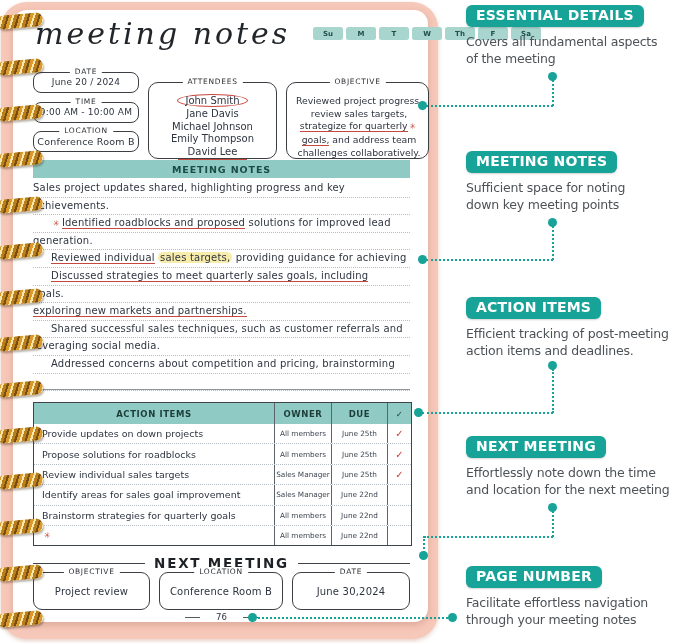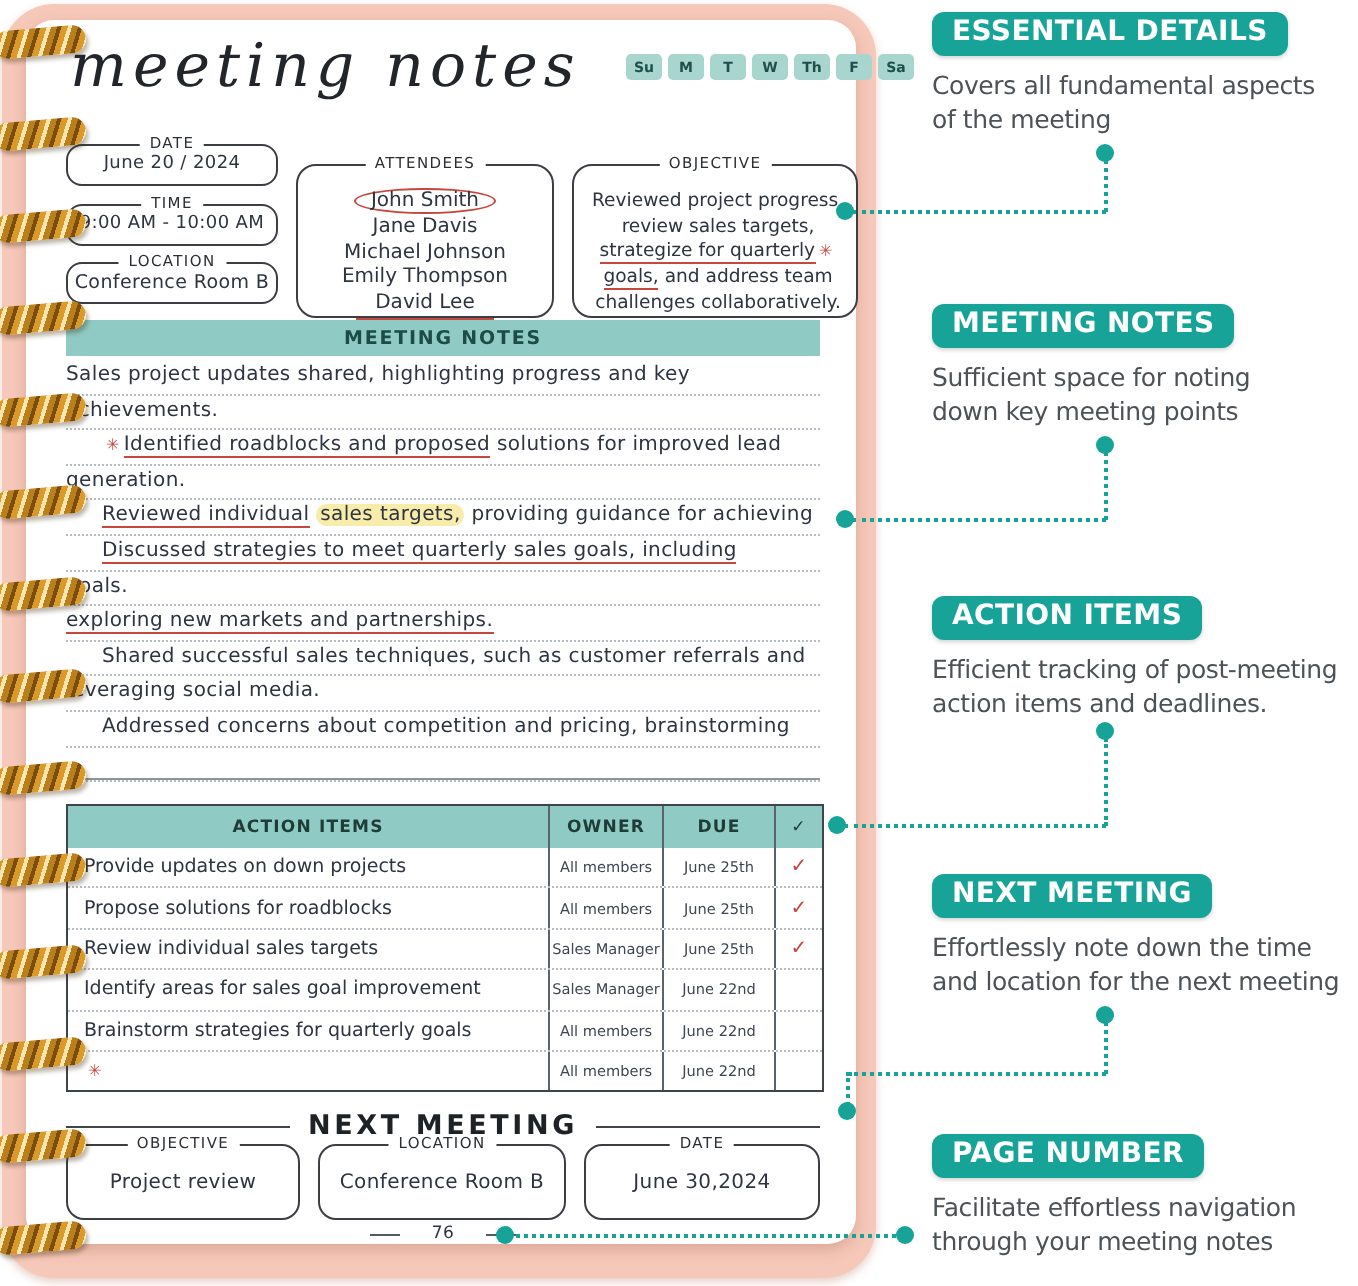--- a/index.html
+++ b/index.html
@@ -15,21 +15,21 @@
   
   .coils{position:absolute;left:0;top:0;width:50px;height:643px;pointer-events:none;}
   .coil{position:absolute;left:-3px;width:46px;height:14px;border-radius:7px;transform:rotate(-5deg);
         background:repeating-linear-gradient(112deg,#7a4d0e 0 2px,#d99a2b 2px 5px,#f7e6ae 5px 7px,#b97f1c 7px 10px);
         box-shadow:1px 2px 2px rgba(60,40,10,.35);}
 
   
   .title{position:absolute;left:22px;top:6px;font:italic 500 30px "DejaVu Serif",serif;
          letter-spacing:3px;color:#22262a;white-space:nowrap;}
   .weekdays{position:absolute;left:300px;top:17px;display:flex;gap:3px;}
-  .chip{width:18px;height:13px;border-radius:2.5px;background:var(--chip,#a9d5cf);
+  .chip{width:30px;height:13px;border-radius:2.5px;background:var(--chip,#a9d5cf);
         color:var(--chip-text,#1e4f4a);font-size:7px;font-weight:bold;
         display:flex;align-items:center;justify-content:center;}
 
   
   .info-row{position:absolute;left:20px;top:56px;width:377px;display:flex;gap:9px;}
   .mini-col{width:106px;flex:0 0 106px;}
   .mini-box{position:relative;height:19px;border:1.4px solid #3b3f44;border-radius:8px;}
   .mini-box.b1{margin-top:6px;}.mini-box.b2{margin-top:9px;}.mini-box.b3{margin-top:8px;}
   .box-label{position:absolute;top:-6.5px;left:50%;transform:translateX(-50%);background:#fff;
              padding:0 5px;font-size:7.5px;letter-spacing:.7px;color:#2b2f33;white-space:nowrap;}

